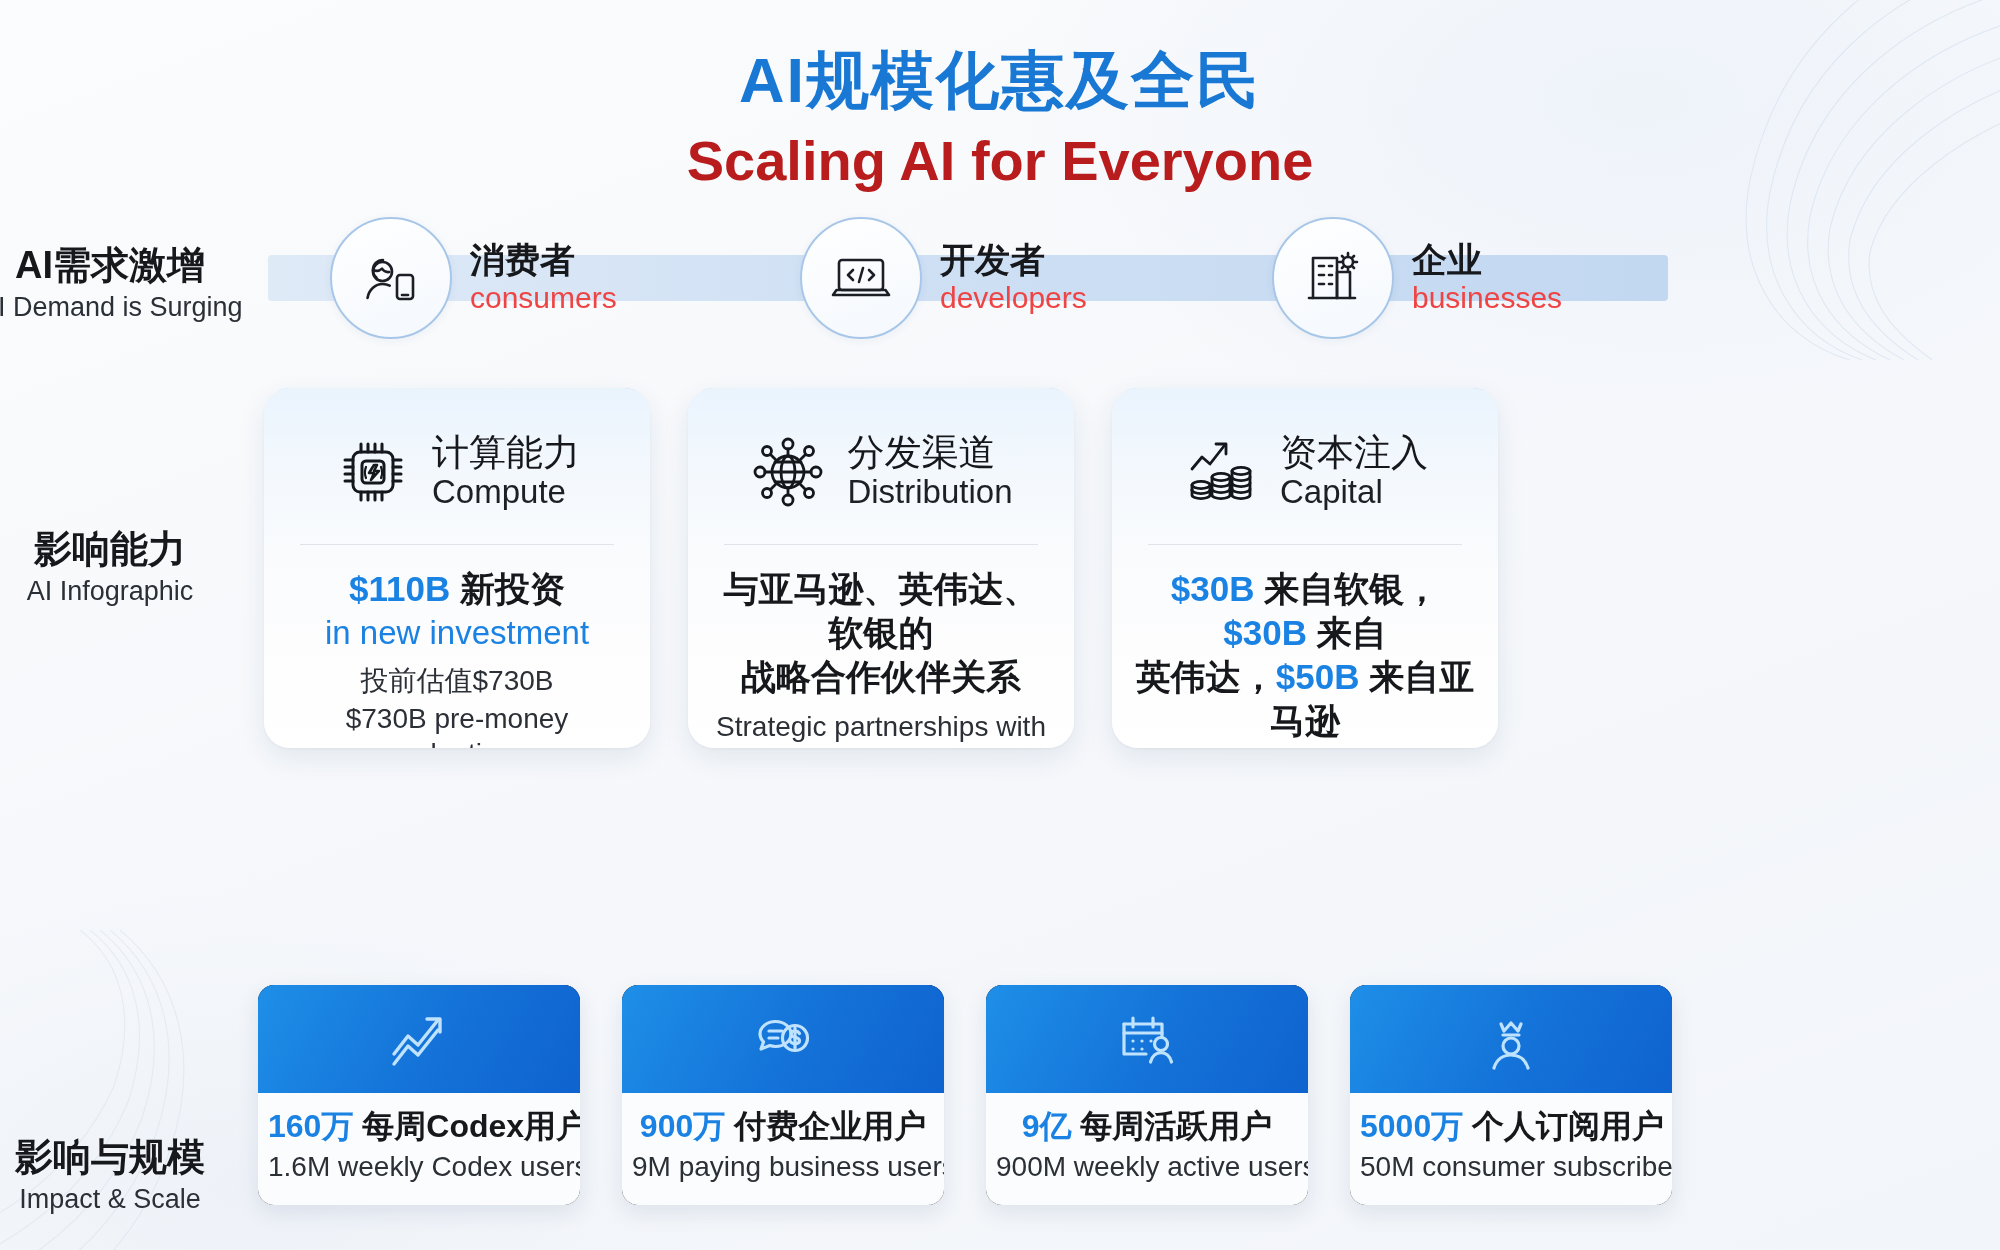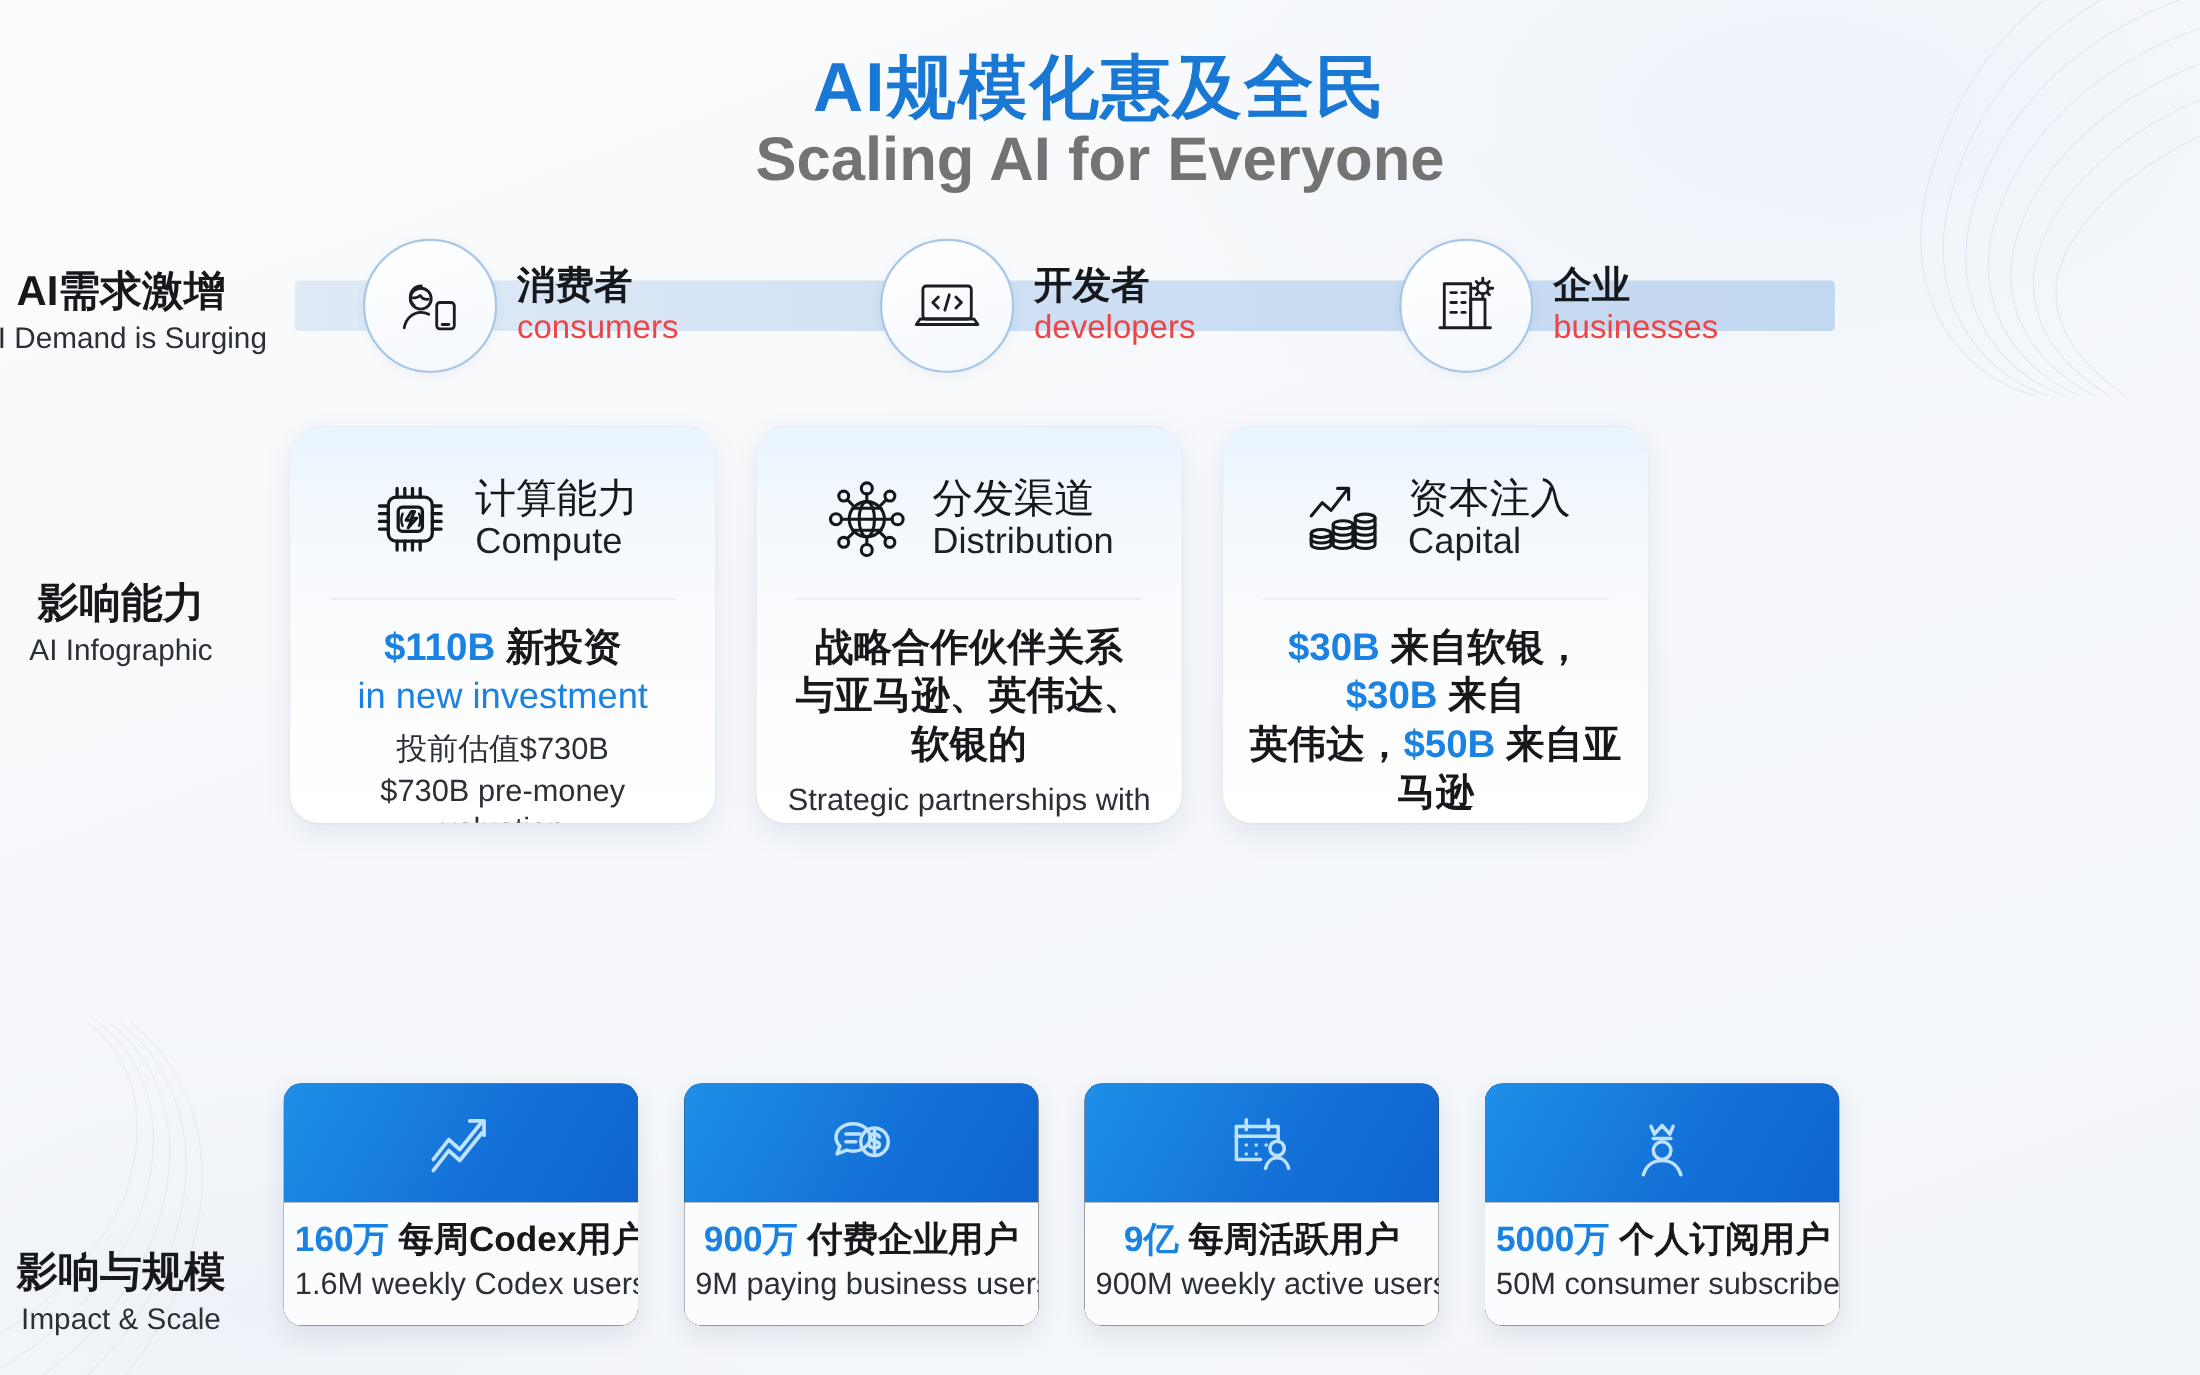--- a/index.html
+++ b/index.html
@@ -23,22 +23,22 @@
   
   .title-wrap {
     position: absolute; top: 46px; left: 0; width: 2000px;
     text-align: center;
   }
   .title-cn {
     font-size: 63px; font-weight: 700; color: #1878d4;
     letter-spacing: 2px; line-height: 1.08;
   }
   .title-en {
-    font-size: 56px; font-weight: 700; color: #737373;
-    letter-spacing: 0px; line-height: 1.12; margin-top: 0;
+    font-size: 56px; font-weight: 700; color: #b91c1c;
+    letter-spacing: 0px; line-height: 1.12; margin-top: 16px;
   }
 
   
   .row-label { position: absolute; left: -20px; width: 260px; text-align: center; }
   .row-label .cn { font-size: 38px; font-weight: 700; color: #16181c; line-height: 1.12; white-space: nowrap; }
   .row-label .en { font-size: 27px; font-weight: 400; color: #2b2f36; line-height: 1.2; margin-top: 4px; white-space: nowrap; }
 
   #rl-demand  { top: 244px; }
   #rl-infogr  { top: 528px; }
   #rl-impact  { top: 1136px; }
@@ -279,22 +279,22 @@
         <circle cx="60" cy="60" r="4.5"></circle>
           <line x1="56.5" y1="56.5" x2="51" y2="51"></line>
       </svg>
       <div class="ttl">
         <div class="cn">分发渠道</div>
         <div class="en">Distribution</div>
       </div>
     </div>
     <div class="pillar-rule"></div>
     <div class="pillar-body">
+      <div class="hl">与亚马逊、英伟达、软银的</div>
       <div class="hl">战略合作伙伴关系</div>
-      <div class="hl">与亚马逊、英伟达、软银的</div>
       <div class="sub">Strategic partnerships with</div>
       <div class="sub" style="margin-top:2px">Amazon, NVIDIA, SoftBank</div>
     </div>
   </div>
 
   <div class="pillar">
     <div class="pillar-head">
       <svg class="pic" viewBox="0 0 78 78" fill="none" stroke="#14171c" stroke-width="2.8" stroke-linecap="round" stroke-linejoin="round">
         <polyline points="10,36 20,24 28,31 42,13"></polyline>
         <polyline points="34,11 44,11 44,21"></polyline>

